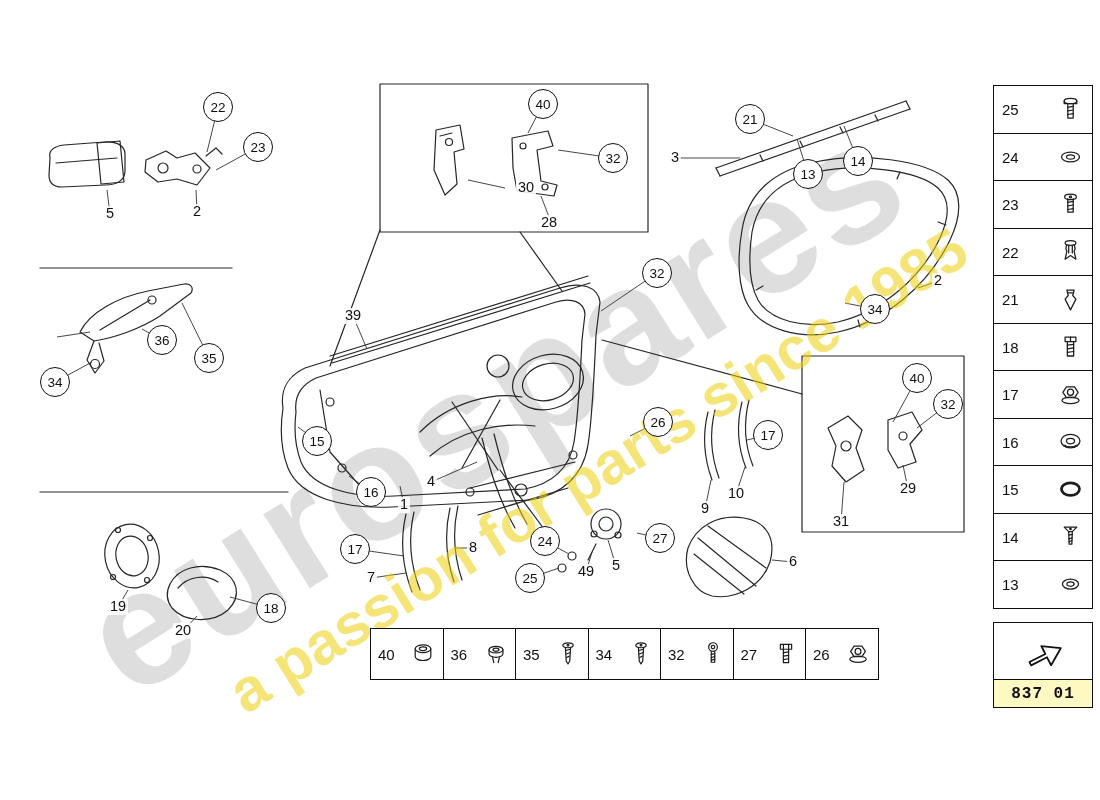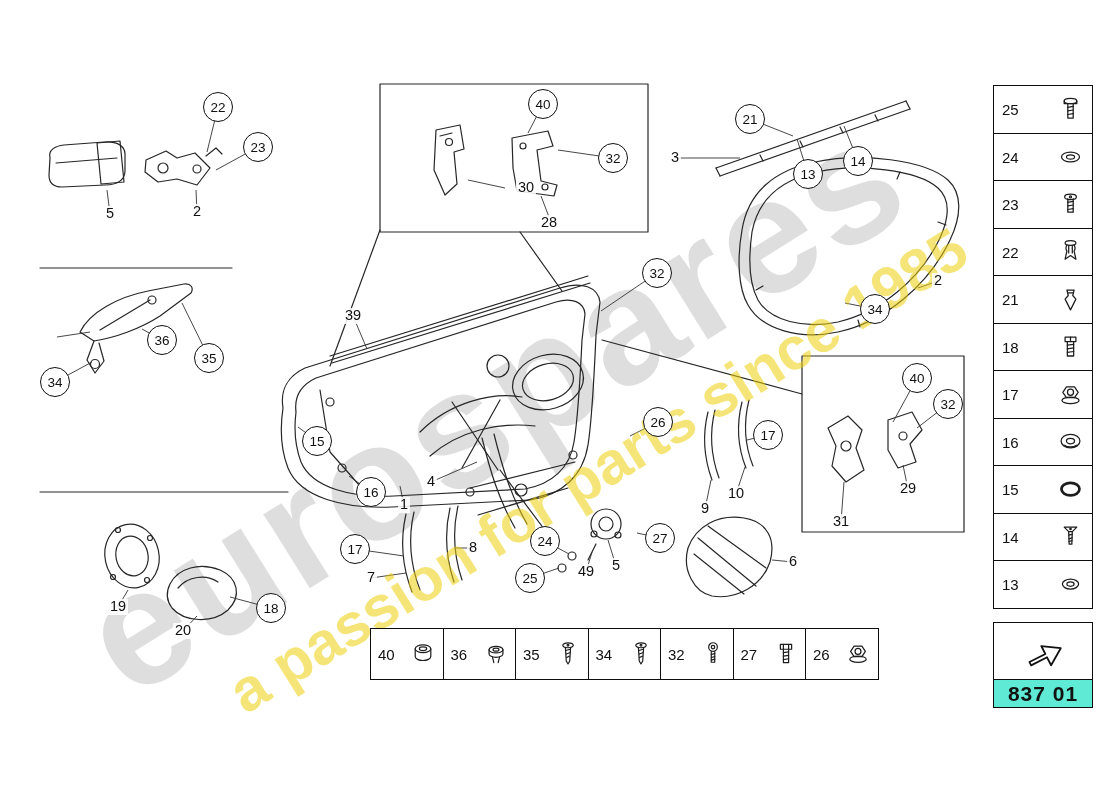--- a/index.html
+++ b/index.html
@@ -42,21 +42,21 @@
   .part-cell { background:#fff; border:1.5px solid #0d0d0d; display:flex; align-items:center; }
   .side-cell { height:49px; padding:0 8px; margin-top:-1.5px; width:100px; }
   .side-cell:first-child { margin-top:0; }
   .bottom-cell { width:74px; height:52px; padding:0 7px; margin-left:-1.5px; }
   .bottom-cell:first-child { margin-left:0; }
   .part-num { font-size:15px; color:#101010; }
   .part-cell svg { margin-left:auto; }
 
   #nav-box { position:absolute; left:993px; top:622px; width:100px; z-index:6; }
   .arrow-box { height:58px; border:1.5px solid #0d0d0d; background:#fff; display:flex; align-items:center; justify-content:center; cursor:pointer; }
-  .code-box { height:28px; border:1.5px solid #0d0d0d; border-top:none; background:#5eead4; display:flex; align-items:center; justify-content:center; font-weight:bold; font-size:21px; letter-spacing:1px; }
+  .code-box { height:28px; border:1.5px solid #0d0d0d; border-top:none; background:#fef9c3; display:flex; align-items:center; justify-content:center; font-weight:bold; font-size:16px; letter-spacing:1px;font-family:Liberation Mono, monospace; }
 </style>
 </head>
 <body>
 
 <div id="canvas">
 
   <div class="watermark-brand">eurospares</div>
 
   <svg id="art" width="1100" height="800">
     <g stroke="#262626" fill="none" stroke-width="1.2" stroke-linecap="round" stroke-linejoin="round">

